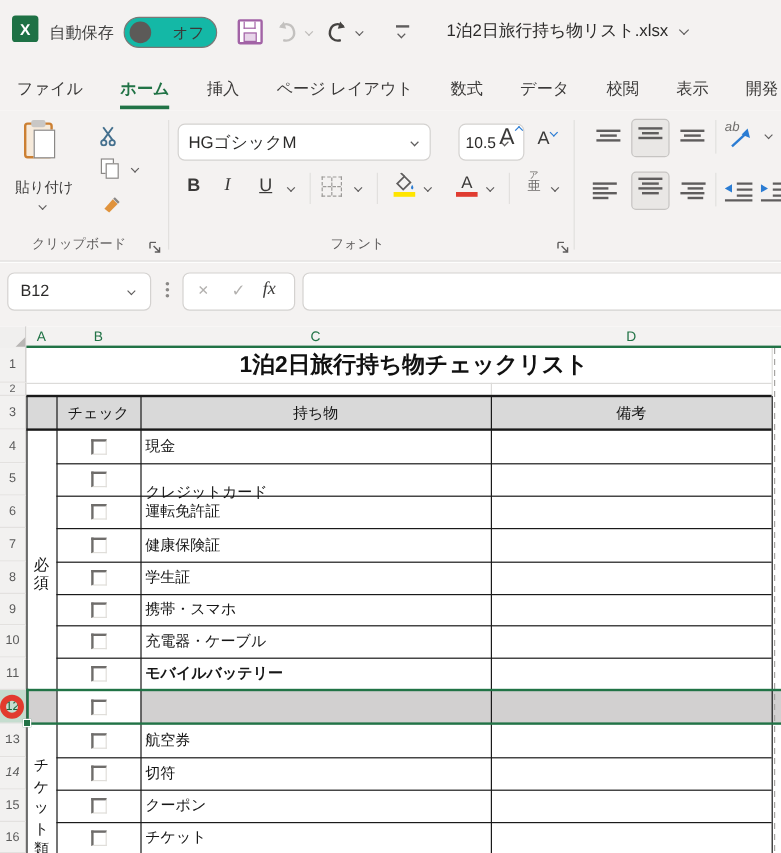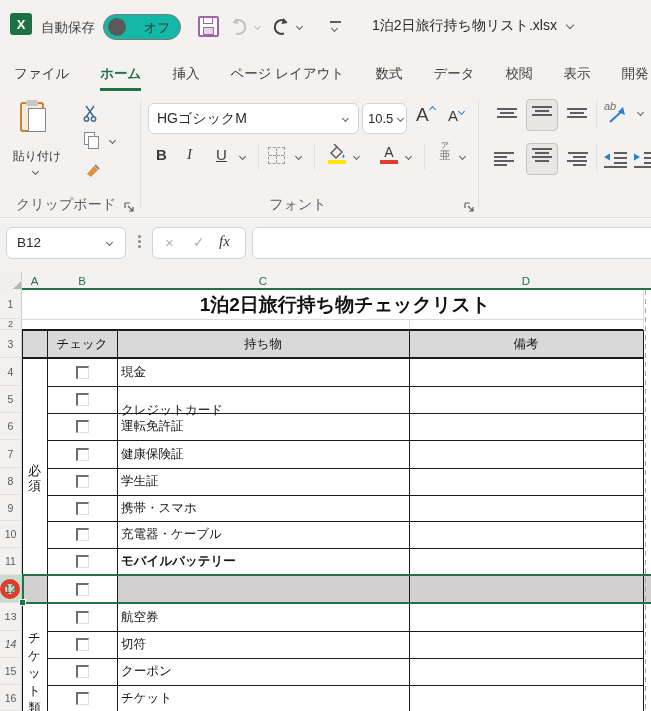--- a/index.html
+++ b/index.html
@@ -10,21 +10,21 @@
   .chrome { background:#f4f2f1; }
   .chev { display:inline-block; width:6px; height:6px; border-right:1.6px solid #5f5d5d; border-bottom:1.6px solid #5f5d5d; transform:rotate(45deg); }
   .chev.up { transform:rotate(-135deg); }
   .chev.sm { width:5px; height:5px; }
   .chev.gray { border-color:#bdbbb9; }
   .chev.blue { border-color:#2b7cd3; }
   .vsep { width:1px; background:#e2e0de; }
   .whitebox { background:#fff; border:1px solid #d4d2d0; border-radius:6px; }
   .tab { font-size:13.5px; color:#3b3a39; padding:0 2px; cursor:default; white-space:nowrap; }
   .tab.active { font-weight:bold; color:#217346; }
-  .glabel { font-size:14px; color:#5f5d5d; text-align:center; }
+  .glabel { font-size:11px; color:#5f5d5d; text-align:center; }
   .launcher { width:10px; height:10px; }
   .lines span { display:block; height:2px; background:#5f5d5d; margin:2px auto 0 auto; }
   .selbox { background:#e9e7e5; border:1px solid #c6c4c2; border-radius:4px; }
   .cell-text { font-size:12.5px; color:#161616; white-space:nowrap; overflow:hidden; }
   .rowhdr { background:#f2f1f0; border-right:1px solid #cfcdcb; border-bottom:1px solid #e3e1df;
             font-size:10.5px; color:#5a5a5a; display:flex; align-items:center; justify-content:center; overflow:hidden; }
   .colhdr { font-size:11.5px; color:#217346; display:flex; align-items:center; justify-content:center; }
   .cb { width:13px; height:13px; background:#fff; border-top:2px solid #6f6d6b; border-left:2px solid #6f6d6b;
         border-right:1px solid #e0deda; border-bottom:1px solid #e0deda; }
   .dots span { display:block; width:3px; height:3px; border-radius:50%; background:#8a8886; margin:2px 0; }
@@ -122,21 +122,21 @@
     <div class="abs launcher" style="left:124px;top:106px;">
       <svg width="10" height="10" viewBox="0 0 10 10">
           <path d="M1 1 H6 M1 1 V6 M4 4 L9 9 M9 5 V9 H5" stroke="#5f5d5d" stroke-width="1.2" fill="none"></path>
         </svg>
     </div>
 
     <div class="abs whitebox" style="left:148px;top:11px;width:211px;height:31px;">
       <span class="abs" style="left:8px;top:6px;font-size:14px;color:#2b2a29;">HGゴシックM</span>
       <span class="abs chev sm" style="left:194px;top:12px;"></span>
     </div>
-    <div class="abs whitebox" style="left:362px;top:11px;width:45px;height:31px;">
+    <div class="abs whitebox" style="left:382px;top:11px;width:55px;height:31px;">
       <span class="abs" style="left:5px;top:7px;font-size:13px;color:#2b2a29;">10.5</span>
       <span class="abs chev sm" style="left:35px;top:12px;"></span>
     </div>
     <div class="abs" style="left:416px;top:12px;font-size:19px;color:#3b3a39;">A<span class="chev sm blue up" style="position:relative;top:-9px;left:1px;"></span></div>
     <div class="abs" style="left:448px;top:15px;font-size:15px;color:#3b3a39;">A<span class="chev sm blue" style="position:relative;top:-7px;left:1px;"></span></div>
 
     <div class="abs" style="left:156px;top:54px;font-size:15px;font-weight:bold;color:#3b3a39;">B</div>
     <div class="abs" style="left:187px;top:54px;font-size:15px;font-style:italic;font-family:'Liberation Serif',serif;color:#3b3a39;">I</div>
     <div class="abs" style="left:216px;top:54px;font-size:15px;text-decoration:underline;color:#3b3a39;">U</div>
     <span class="abs chev sm" style="left:240px;top:62px;"></span>

